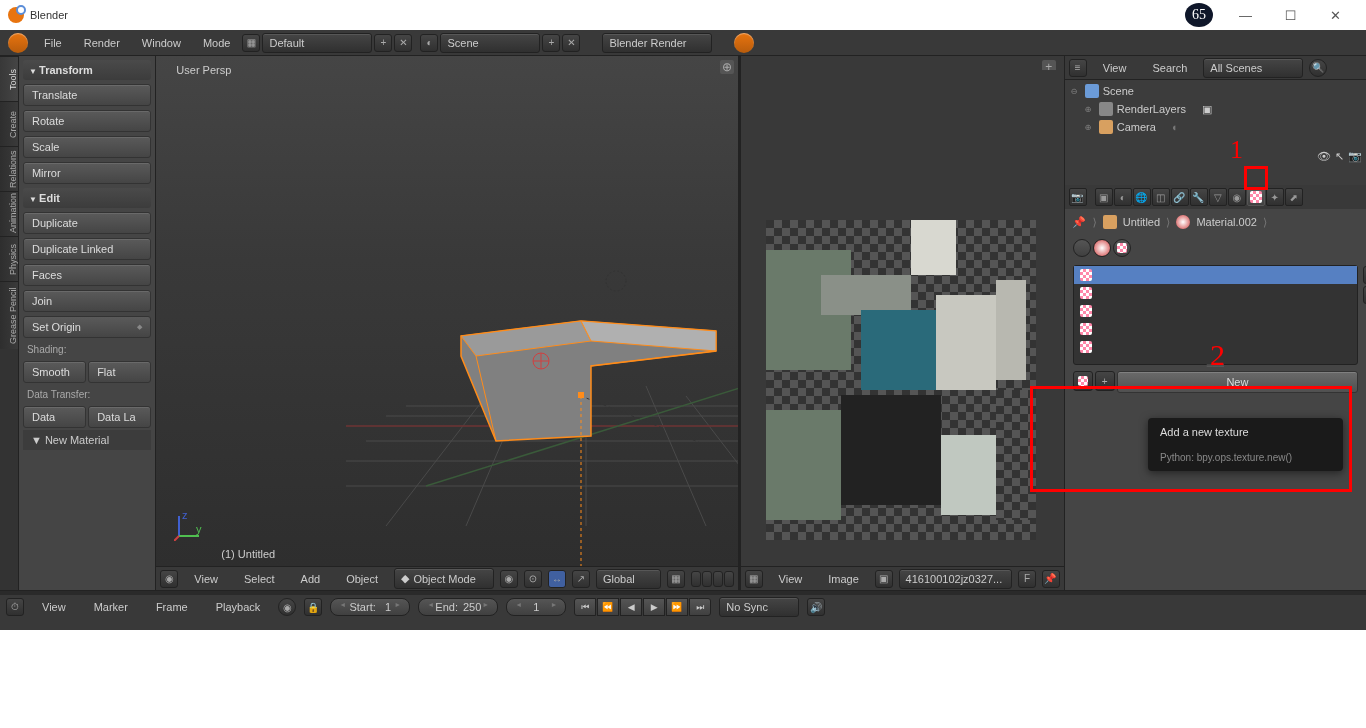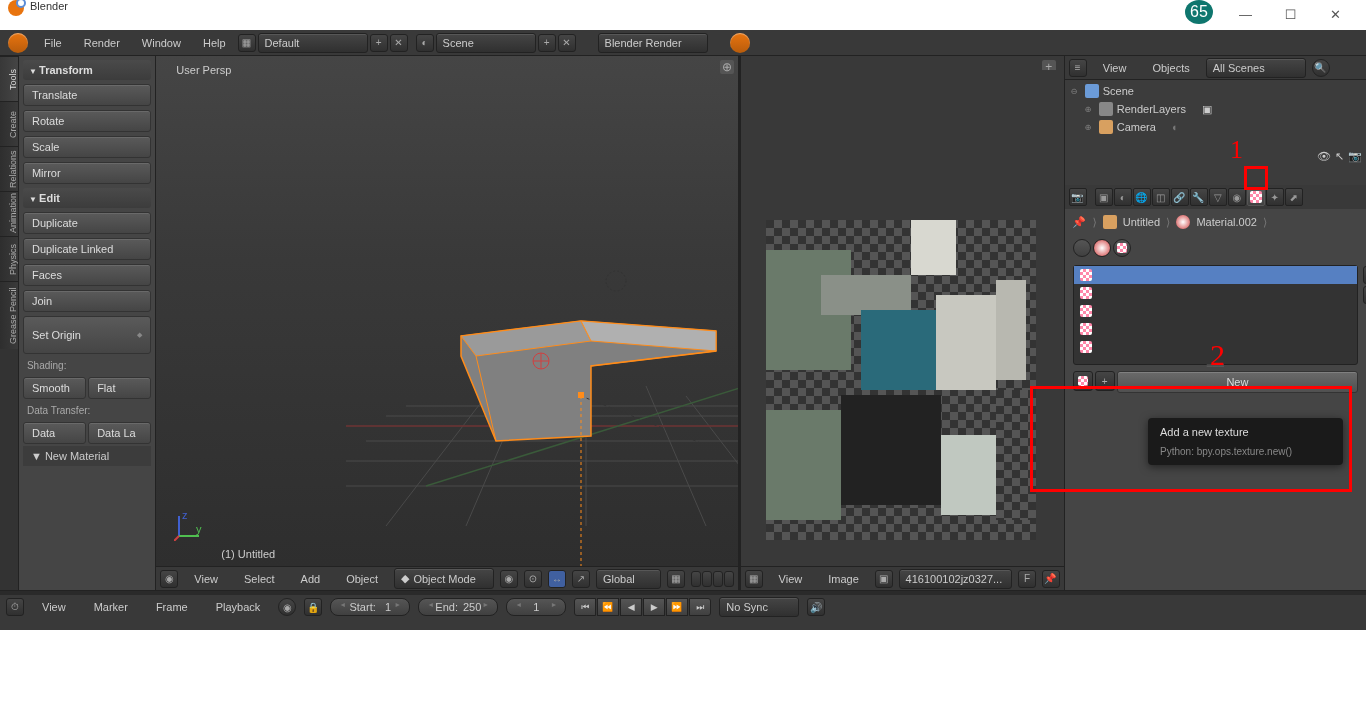--- a/index.html
+++ b/index.html
@@ -1,42 +1,42 @@
 <!DOCTYPE html>
 <html><head>
 <meta charset="utf-8">
 <style>
 * { margin:0; padding:0; box-sizing:border-box; font-family:Arial,sans-serif; font-size:11px; }
 body { background:#393939; color:#ccc; overflow:hidden; }
 .window-frame { width:1366px; height:728px; background:#fff; position:relative; }
-.titlebar { height:30px; background:#fff; display:flex; padding:0 8px; color:#333; }
+.titlebar { height:30px; background:#fff; display:flex; align-items:center; padding:0 8px; color:#333; }
 .titlebar .logo { width:16px; height:16px; background:#e8740f; border-radius:50%; margin-right:6px; position:relative; }
 .titlebar .logo::after { content:""; position:absolute; width:6px; height:6px; border:2px solid #5b8dd8; border-radius:50%; right:-2px; top:-2px; background:#fff; }
 .titlebar .spacer { flex:1; }
 .win-btn { width:45px; height:28px; display:flex; align-items:center; justify-content:center; font-size:13px; color:#555; }
-.win-btn.badge { width:28px; height:24px; background:#0f766e; border-radius:50%; color:#fff; font-size:16px; margin-right:10px; }
+.win-btn.badge { width:28px; height:24px; background:#0f172a; border-radius:50%; color:#fff; font-size:14px; margin-right:10px;font-family:Liberation Serif, serif; }
 .app { height:600px; background:#393939; display:flex; flex-direction:column; }
 .menubar { height:26px; background:#393939; display:flex; align-items:center; padding:0 4px; border-bottom:1px solid #222; gap:2px; }
 .menu-icon { width:20px; height:20px; background:linear-gradient(#e8740f,#b85c0c); border-radius:50%; display:flex; align-items:center; justify-content:center; margin:0 4px; box-shadow:inset 0 1px 1px rgba(255,255,255,.4); }
 .menu-item { padding:4px 10px; color:#ccc; cursor:pointer; }
 .tb-select { background:linear-gradient(#454545,#303030); border:1px solid #222; border-radius:3px; padding:3px 6px; color:#ccc; display:flex; align-items:center; gap:4px; box-shadow:inset 0 1px 0 rgba(255,255,255,.1); }
 .tb-btn { width:18px; height:18px; background:linear-gradient(#454545,#303030); border:1px solid #222; border-radius:3px; display:flex; align-items:center; justify-content:center; color:#aaa; font-size:10px; }
 .status-text { color:#aaa; font-size:11px; margin-left:8px; }
 .workspace { flex:1; display:flex; }
 .left-tabs { width:20px; background:#333; display:flex; flex-direction:column; border-right:1px solid #222; }
 .vtab { height:45px; writing-mode:vertical-lr; transform:rotate(180deg); text-align:center; padding:3px 0; background:linear-gradient(90deg,#3a3a3a,#2e2e2e); border-bottom:1px solid #222; color:#aaa; font-size:9px; cursor:pointer; }
 .vtab.active { background:linear-gradient(90deg,#454545,#383838); color:#ddd; }
 .toolshelf { width:145px; background:#454545; border-right:1px solid #222; padding:4px; display:flex; flex-direction:column; gap:4px; }
 .panel-header { background:linear-gradient(#4a4a4a,#3c3c3c); padding:4px 6px; color:#ddd; border-radius:3px; font-weight:bold; }
 .panel-header::before { content:"▼ "; font-size:8px; }
 .tool-btn { background:linear-gradient(#5a5a5a,#454545); border:1px solid #333; border-radius:3px; padding:4px 8px; color:#ddd; text-align:left; cursor:pointer; font-size:11px; box-shadow:inset 0 1px 0 rgba(255,255,255,.1); }
 .btn-row { display:flex; gap:2px; }
 .btn-row .tool-btn { flex:1; }
 .tool-label { color:#aaa; padding:2px 4px; font-size:10px; }
-.dropdown-btn { background:linear-gradient(#5a5a5a,#454545); border:1px solid #333; border-radius:3px; padding:12px 8px; color:#ddd; display:flex; justify-content:space-between; align-items:center; }
+.dropdown-btn { background:linear-gradient(#5a5a5a,#454545); border:1px solid #333; border-radius:3px; padding:4px 8px; color:#ddd; display:flex; justify-content:space-between; align-items:center; }
 .dropdown-btn::after { content:"◆"; font-size:7px; color:#888; }
 .viewport { flex:1; background:#393939; display:flex; flex-direction:column; position:relative; }
 .viewport-3d { flex:1; background:linear-gradient(#454545 0%,#393939 40%,#2e2e2e 100%); position:relative; overflow:hidden;text-decoration:underline; }
 .viewport-label { position:absolute; top:8px; left:20px; color:#ccc; font-size:11px; }
 .viewport-corner { position:absolute; top:4px; right:4px; display:flex; gap:2px; }
 .vcorner-btn { width:14px; height:14px; background:#555; border-radius:2px; color:#aaa; font-size:12px; text-align:center; }
 .grid-floor { position:absolute; left:190px; top:270px; width:480px; height:200px; }
 .mesh-object { position:absolute; left:295px; top:250px; }
 .axis-gizmo { position:absolute; left:18px; bottom:25px; width:30px; height:30px; }
 .obj-label { position:absolute; bottom:6px; left:65px; color:#ccc; font-size:11px; }
@@ -67,21 +67,21 @@
 .texture-list { padding:4px 8px; }
 .tex-list-box { background:#333; border:1px solid #222; border-radius:3px; height:100px; position:relative; }
 .tex-slot { display:flex; align-items:center; padding:3px 6px; gap:6px; }
 .tex-slot.active { background:#5680c2; }
 .tex-slot-icon { width:12px; height:12px; background:repeating-conic-gradient(#f8a 0deg 90deg,#fff 90deg 180deg); background-size:6px 6px; border-radius:2px; }
 .tex-side-btns { position:absolute; right:-24px; top:0; display:flex; flex-direction:column; gap:2px; }
 .tex-handle { position:absolute; bottom:-6px; left:50%; transform:translateX(-50%); color:#666; font-size:8px; }
 .new-row { display:flex; gap:2px; margin-top:6px; }
 .new-btn { flex:1; background:linear-gradient(#6a6a6a,#505050); border:1px solid #333; border-radius:3px; padding:4px; color:#ddd; text-align:center; box-shadow:inset 0 1px 0 rgba(255,255,255,.15); }
 .tooltip { position:absolute; background:#1a1a1a; border-radius:4px; padding:8px 12px; color:#ddd; box-shadow:0 2px 8px rgba(0,0,0,.5); }
-.tooltip .sub { color:#888; margin-top:8px; font-size:10px; }
+.tooltip .sub { color:#888; margin-top:14px; font-size:10px; }
 .annot-red { position:absolute; border:3px solid red; pointer-events:none; }
 .timeline-area { height:40px; background:#393939; border-top:1px solid #222; }
 .timeline-ruler { height:18px; background:linear-gradient(#454545,#383838); position:relative; display:flex; padding:0 20px; }
 .ruler-tick { flex:1; text-align:center; color:#aaa; font-size:9px; padding-top:2px; }
 .timeline-bar { height:4px; background:#2a2a2a; position:relative; }
 .timeline-cursor { position:absolute; left:180px; top:-18px; width:2px; height:22px; background:#5bd85b; }
 .timeline-header { height:24px; background:#393939; display:flex; align-items:center; padding:0 6px; gap:8px; }
 .num-field { background:linear-gradient(#555,#404040); border:1px solid #222; border-radius:8px; padding:2px 8px; color:#ccc; display:flex; justify-content:space-between; min-width:80px; font-size:10px; }
 .num-field::before { content:"◄"; color:#777; font-size:7px; }
 .num-field::after { content:"►"; color:#777; font-size:7px; }
@@ -106,21 +106,21 @@
     <div class="win-btn">✕</div>
   </div>
 
   <div class="app">
 
     <div class="menubar">
       <div class="menu-icon"></div>
       <span class="menu-item">File</span>
       <span class="menu-item">Render</span>
       <span class="menu-item">Window</span>
-      <span class="menu-item">Help</span>
+      <span class="menu-item">Mode</span>
       <div class="tb-btn">▦</div>
       <div class="tb-select" style="width:110px">
           <span>Default</span>
         </div>
       <div class="tb-btn">+</div>
       <div class="tb-btn">✕</div>
       <div class="tb-btn" style="margin-left:6px">◐</div>
       <div class="tb-select" style="width:100px">
           <span>Scene</span>
         </div>
@@ -276,21 +276,21 @@
             </div>
           <div class="tb-btn">F</div>
           <div class="tb-btn">📌</div>
         </div>
       </div>
 
       <div class="right-panel">
         <div class="outliner-header">
           <div class="tb-btn">≡</div>
           <span class="menu-item">View</span>
-          <span class="menu-item">Objects</span>
+          <span class="menu-item">Search</span>
           <div class="tb-select" style="width:100px">
               <span>All Scenes</span>
             </div>
           <div class="tb-btn" style="border-radius:50%">🔍</div>
         </div>
         <div class="outliner">
           <div class="tree-item">
               <span class="exp">⊖</span>
               <div class="tree-icon scene"></div>
               <span>Scene</span>

